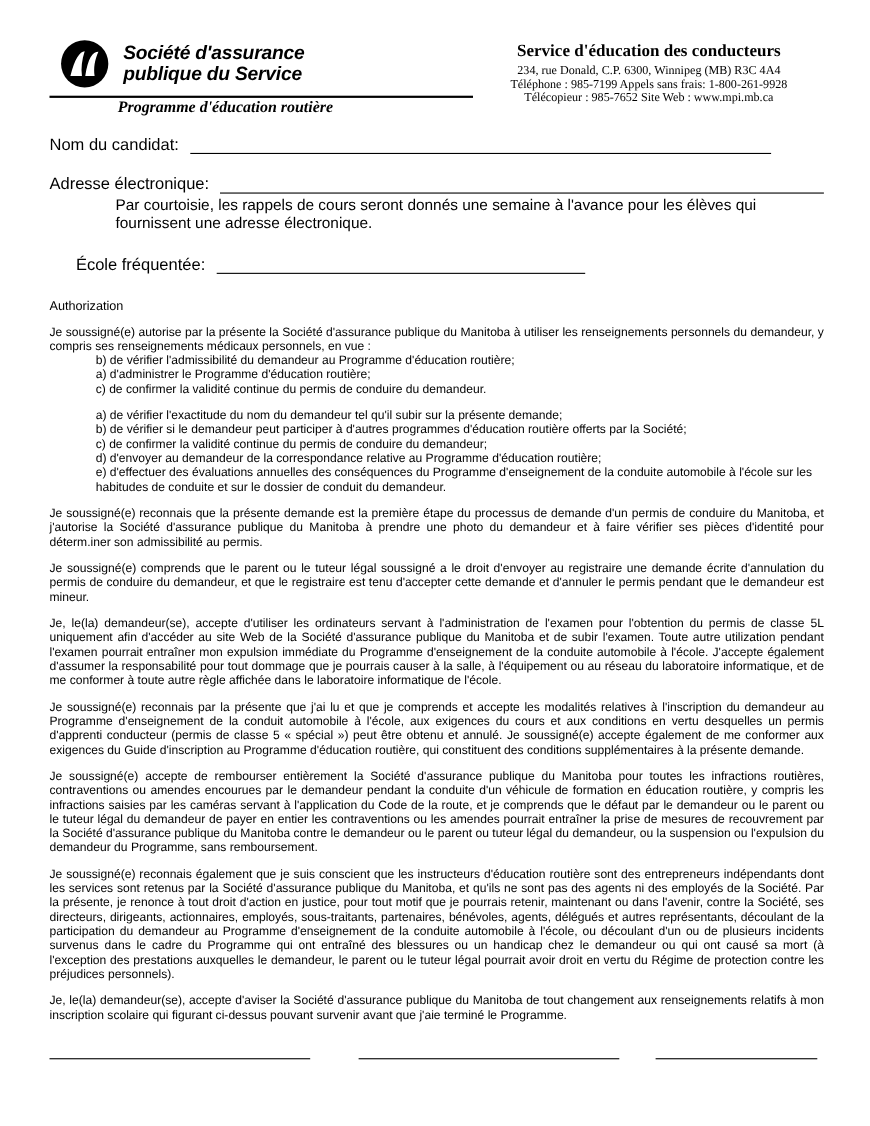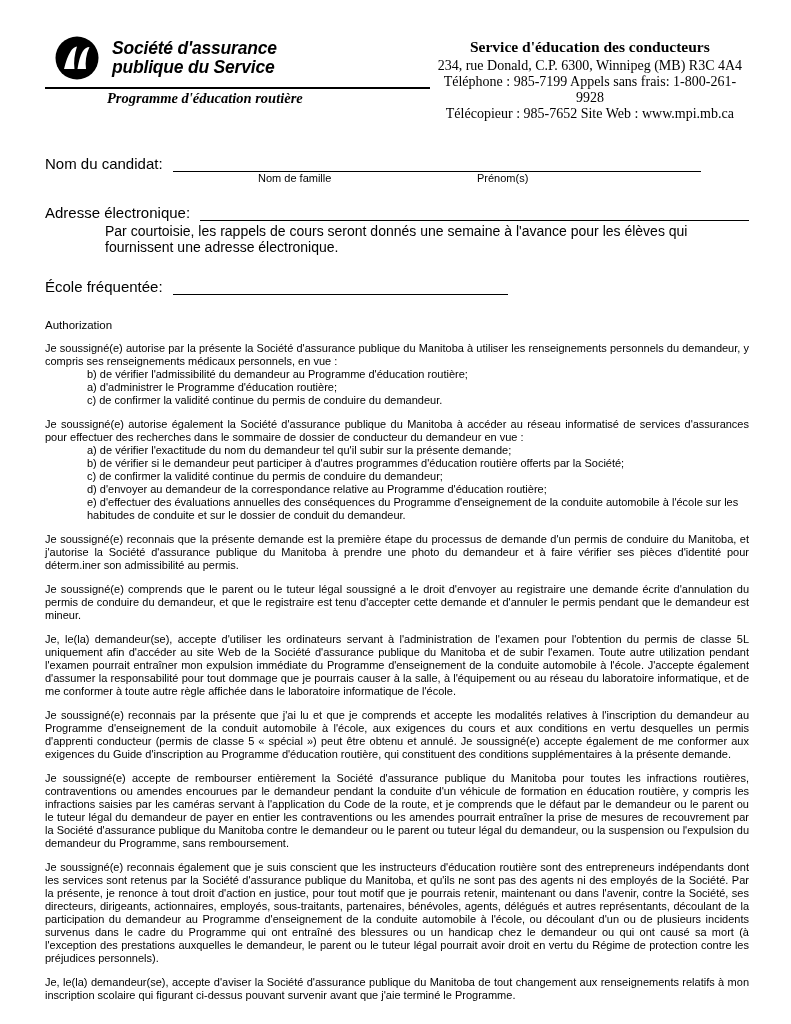--- a/index.html
+++ b/index.html
@@ -31,49 +31,49 @@
     font-family: "Liberation Serif", serif;
     font-weight: bold; font-style: italic;
     font-size: 14.5px; margin-top: 1px; padding-left: 62px;
   }
   .header-right {
     width: 330px; text-align: center;
     font-family: "Liberation Serif", serif;
     padding-top: 2px;
   }
   .service-title { font-weight: bold; font-size: 15.5px; margin-bottom: 2px; }
-  .header-right .hline { font-size: 14px; line-height: 1.15; }
+  .header-right .hline { font-size: 11px; line-height: 1.15; }
 
   
   .title-bar {
     margin-top: 12px;
     border: 1.5px solid #000;
     background: #d9d9d9;
     text-align: center;
     font-weight: bold;
     font-size: 14px;
     padding: 4px 0 5px 0;
   }
 
   
   .field-row { display: flex; align-items: flex-end; }
   .field-label { font-size: 15px; white-space: nowrap; }
   .field-line { border-bottom: 1.2px solid #000; height: 1.15em; margin-left: 10px; }
   .flex1 { flex: 1; }
 
-  .name-row { margin-top: 31px; align-items: flex-end; }
+  .name-row { margin-top: 15px; align-items: flex-end; }
   .name-row .field-line { margin-right: 48px; }
   .name-sublabels { position: relative; height: 14px; font-size: 11px; }
   .name-sublabels .sub1 { position: absolute; left: 213px; }
   .name-sublabels .sub2 { position: absolute; left: 432px; }
 
   .email-row { margin-top: 17px; }
   .email-note { font-size: 14px; margin-top: 2px; padding-left: 60px; }
 
-  .school-row { margin-top: 21px; }
+  .school-row { margin-top: 21px; margin-left: 24px; }
   .school-row .field-line { flex: 0 0 335px; }
 
   
   .auth { margin-top: 24px; }
   .auth h2 { font-size: 11.5px; font-weight: normal; }
   .para { margin-top: 11px; font-size: 11px; line-height: 13px; }
   .para p { text-align: justify; }
   .subitems { margin-left: 42px; }
   .subitems div { text-align: left; }
 
@@ -115,24 +115,20 @@
       <div class="hline">Téléphone : 985-7199   Appels sans frais: 1-800-261-9928</div>
       <div class="hline">Télécopieur : 985-7652   Site Web : www.mpi.mb.ca</div>
     </div>
   </header>
 
 
   <div class="name-row field-row">
     <span class="field-label">Nom du candidat:</span>
     <span class="field-line flex1"></span>
   </div>
-  <div class="name-sublabels">
-    <span class="sub1">Nom de famille</span>
-    <span class="sub2">Prénom(s)</span>
-  </div>
 
   <div class="email-row field-row">
     <span class="field-label">Adresse électronique:</span>
     <span class="field-line flex1"></span>
   </div>
   <div class="email-note">Par courtoisie, les rappels de cours seront donnés une semaine à l'avance pour les élèves qui fournissent une adresse électronique.</div>
 
   <div class="school-row field-row">
     <span class="field-label">École fréquentée:</span>
     <span class="field-line"></span>
@@ -144,21 +140,20 @@
     <div class="para">
       <p>Je soussigné(e) autorise par la présente la Société d'assurance publique du Manitoba à utiliser les renseignements personnels du demandeur, y compris ses renseignements médicaux personnels, en vue :</p>
       <div class="subitems">
         <div>b) de vérifier l'admissibilité du demandeur au Programme d'éducation routière;</div>
         <div>a) d'administrer le Programme d'éducation routière;</div>
         <div>c) de confirmer la validité continue du permis de conduire du demandeur.</div>
       </div>
     </div>
 
     <div class="para">
-      <p>Je soussigné(e) autorise également la Société d'assurance publique du Manitoba à accéder au réseau informatisé de services d'assurances pour effectuer des recherches dans le sommaire de dossier de conducteur du demandeur en vue :</p>
       <div class="subitems">
         <div>a) de vérifier l'exactitude du nom du demandeur tel qu'il subir sur la présente demande;</div>
         <div>b) de vérifier si le demandeur peut participer à d'autres programmes d'éducation routière offerts par la Société;</div>
         <div>c) de confirmer la validité continue du permis de conduire du demandeur;</div>
         <div>d) d'envoyer au demandeur de la correspondance relative au Programme d'éducation routière;</div>
         <div>e) d'effectuer des évaluations annuelles des conséquences du Programme d'enseignement de la conduite automobile à l'école sur les habitudes de conduite et sur le dossier de conduit du demandeur.</div>
       </div>
     </div>
 
     <div class="para">

